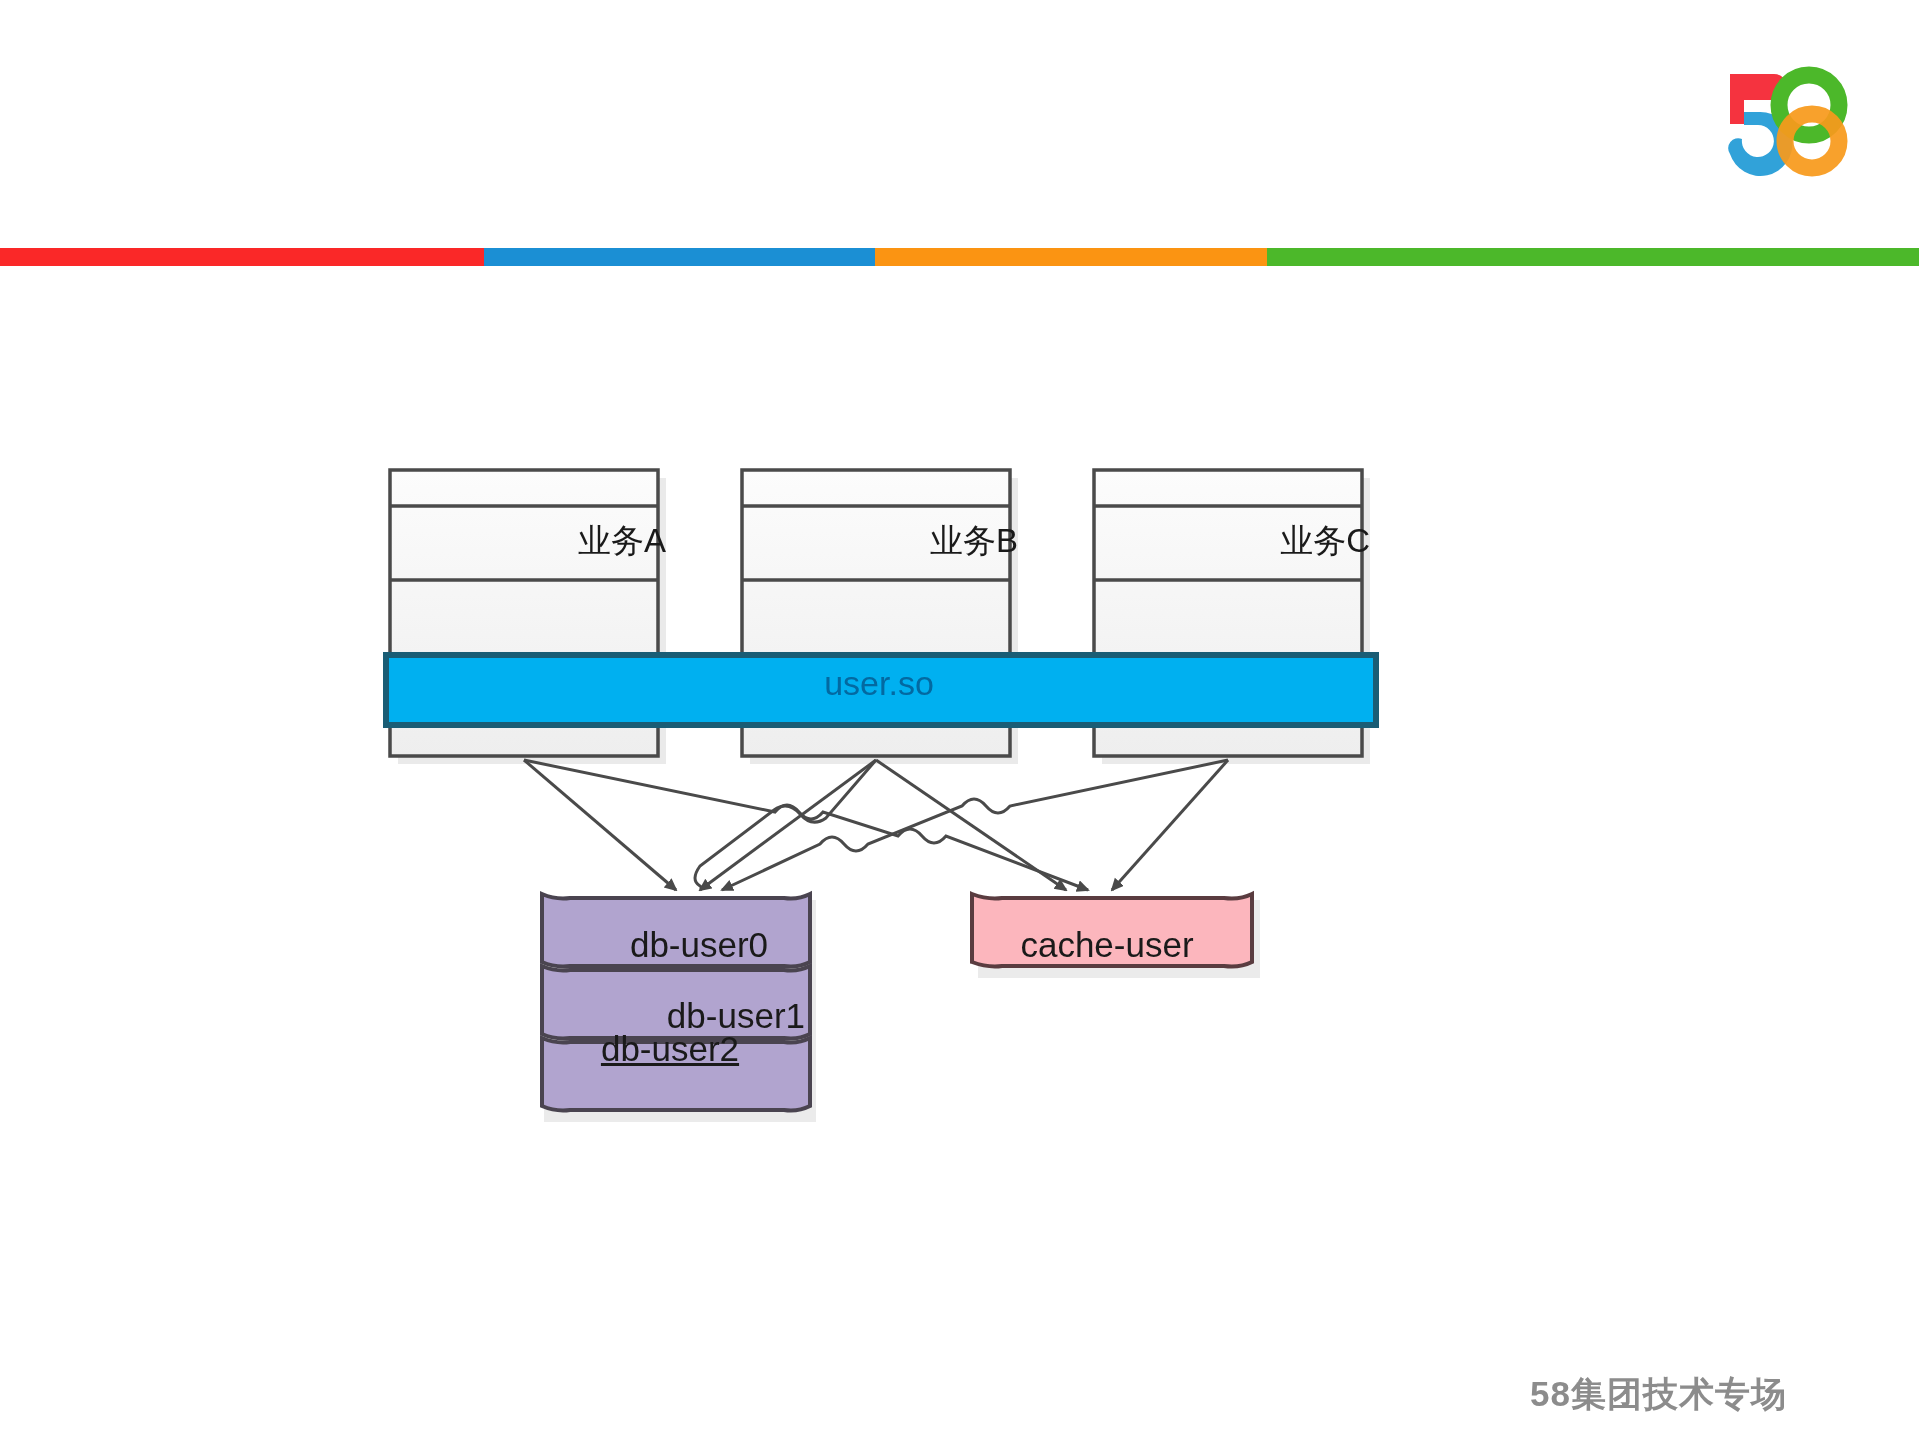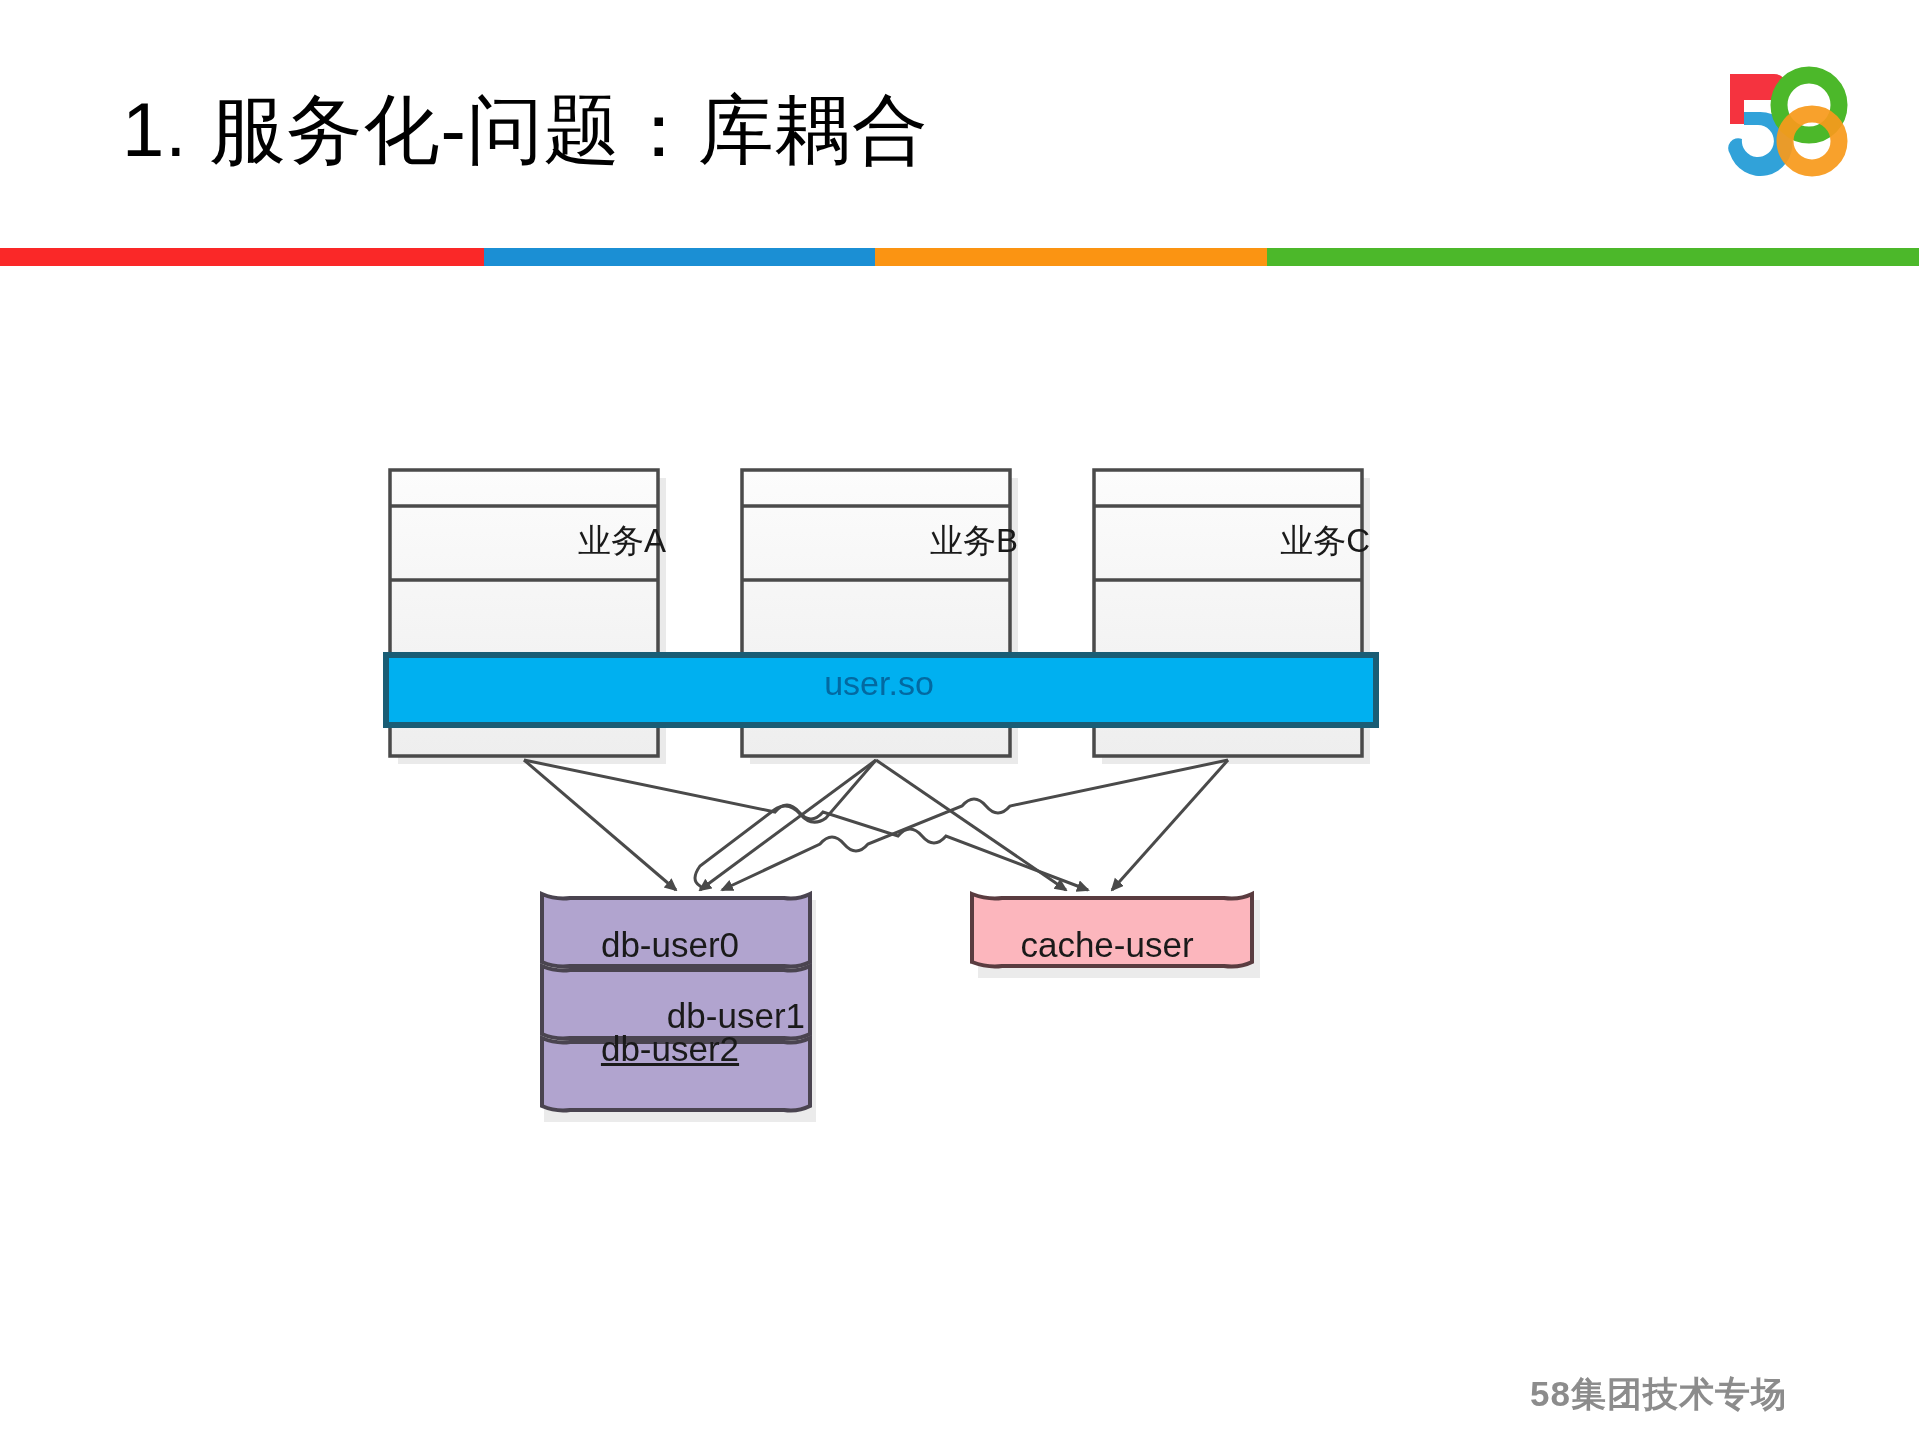--- a/index.html
+++ b/index.html
@@ -96,21 +96,21 @@
   }
 
   .store-label {
     position: absolute;
     text-align: center;
     font-size: 35px;
     color: #1a1a1a;
     white-space: nowrap;
     font-family: "Liberation Sans", "DejaVu Sans", sans-serif;
   }
-  #db-label-0 { left: 535px; top: 925px; width: 270px; }
+  #db-label-0 { left: 564px; top: 925px; width: 270px; }
   #db-label-1 { left: 535px; top: 996px; width: 270px; text-align: right; }
   #db-label-2 { left: 535px; top: 1029px; width: 270px; text-decoration: underline; }
   #cache-label { left: 968px; top: 925px; width: 278px; }
 
   
   #slide-footer {
     position: absolute;
     left: 1530px;
     top: 1371px;
     font-size: 35px;
@@ -120,21 +120,20 @@
     white-space: nowrap;
     font-family: "Liberation Sans", "DejaVu Sans", sans-serif;
     text-align: right;
   }
 </style>
 </head>
 <body>
 
 <div id="slide-header">
 
-  <div id="page-title">1. 服务化-问题：库耦合</div>
 
   <div id="brand-logo">
     <svg width="140" height="122" viewBox="0 0 140 122" xmlns="http://www.w3.org/2000/svg">
 
       <path d="M18 16 h44 a13 13 0 0 1 0 26 h-30 v24 h-14 z" fill="#f5333f"></path>
 
       <path d="M18 62 a1 1 0 0 0 0 0 v0 z" fill="none"></path>
       <path d="M32 54 h16 a32 32 0 1 1 -30 42 a10 10 0 0 1 12 -15 a16 16 0 1 0 16 -14 h-14 z" fill="#1f9ad6" opacity="0.92"></path>
 
       <circle cx="97" cy="47" r="30" fill="none" stroke="#4cb82a" stroke-width="17"></circle>

